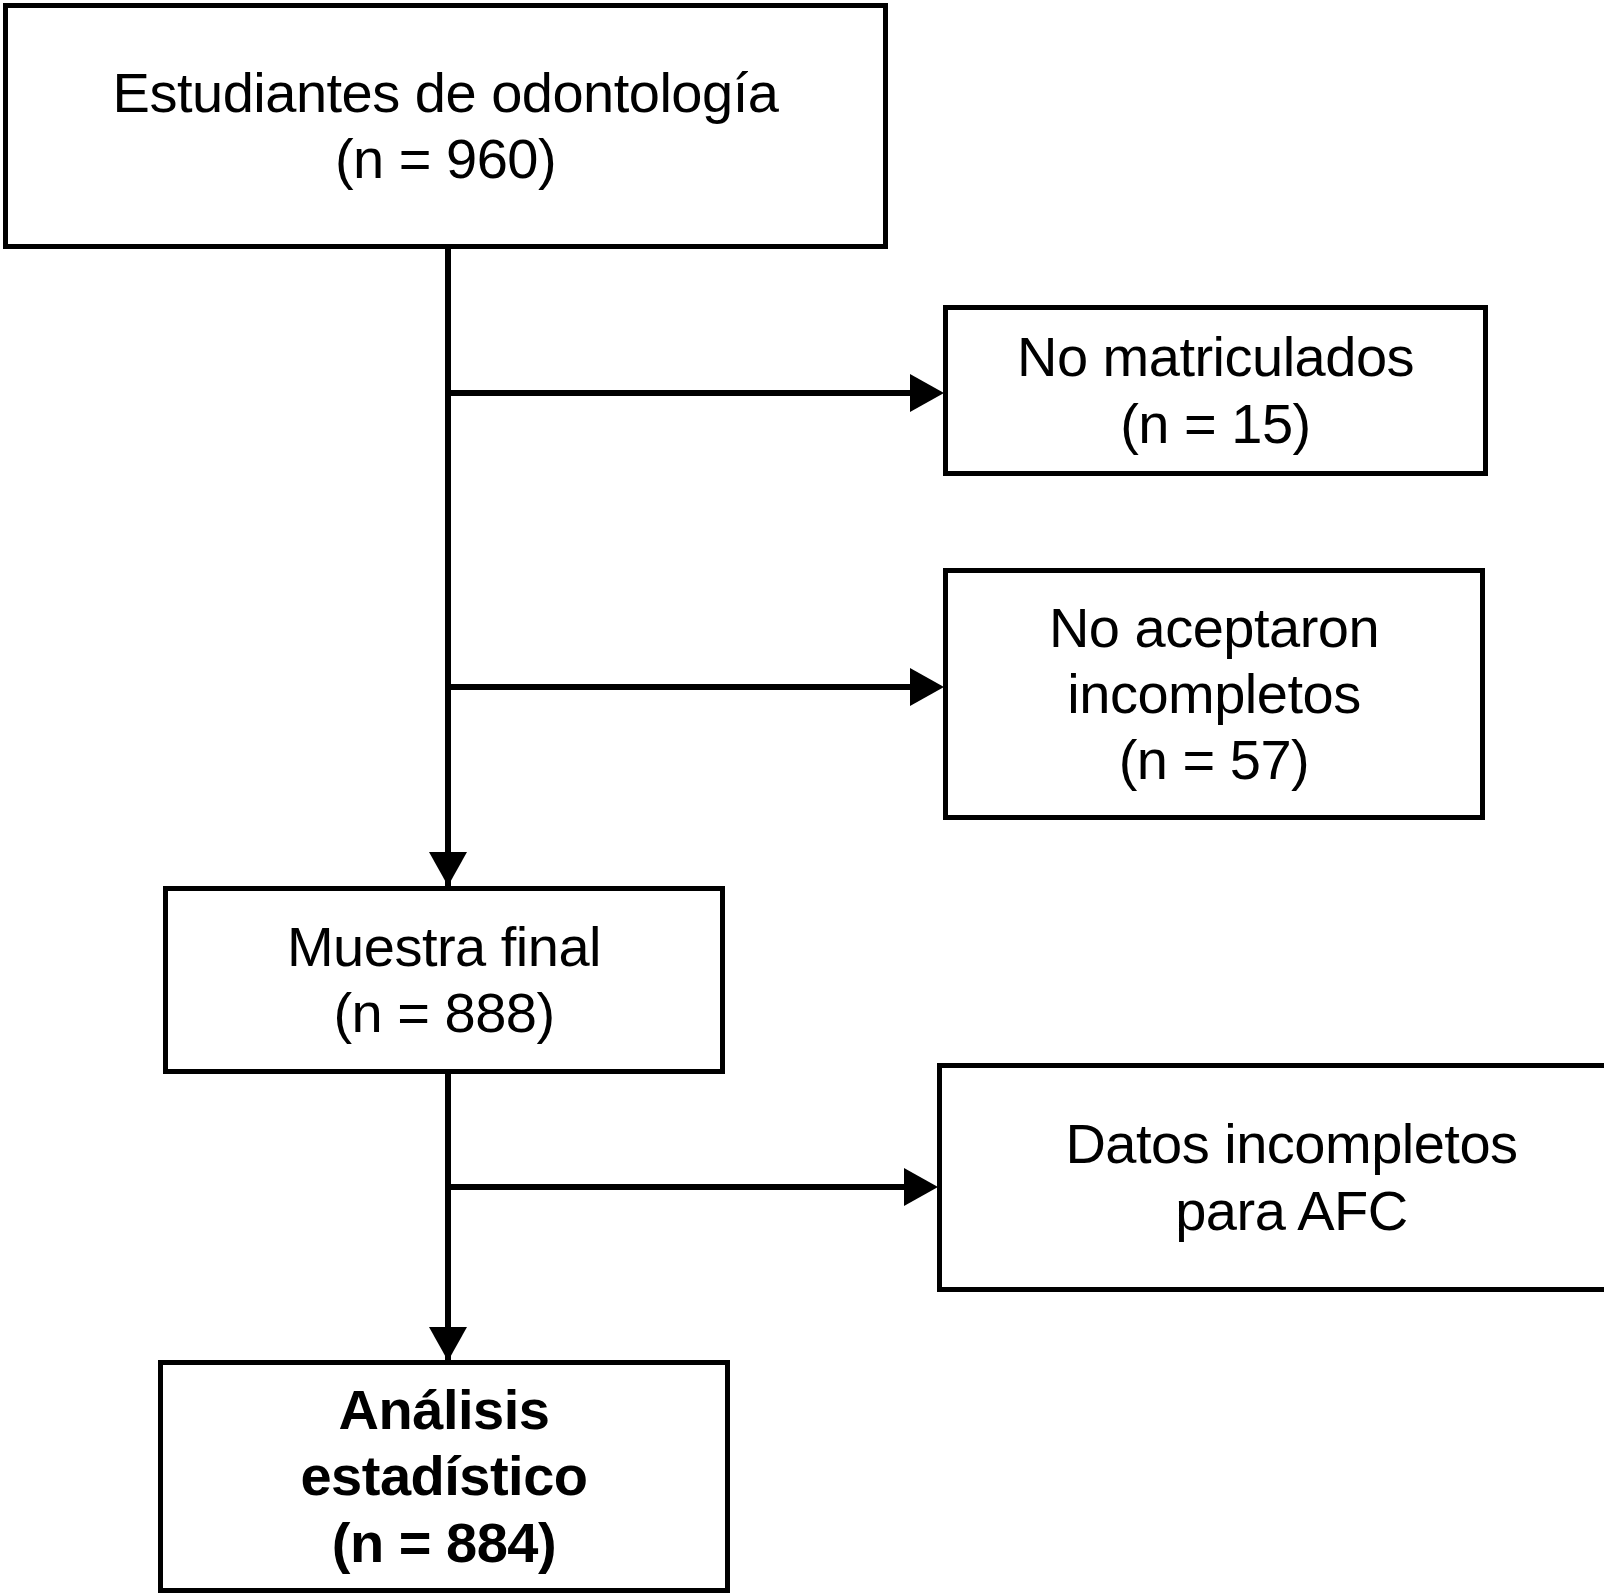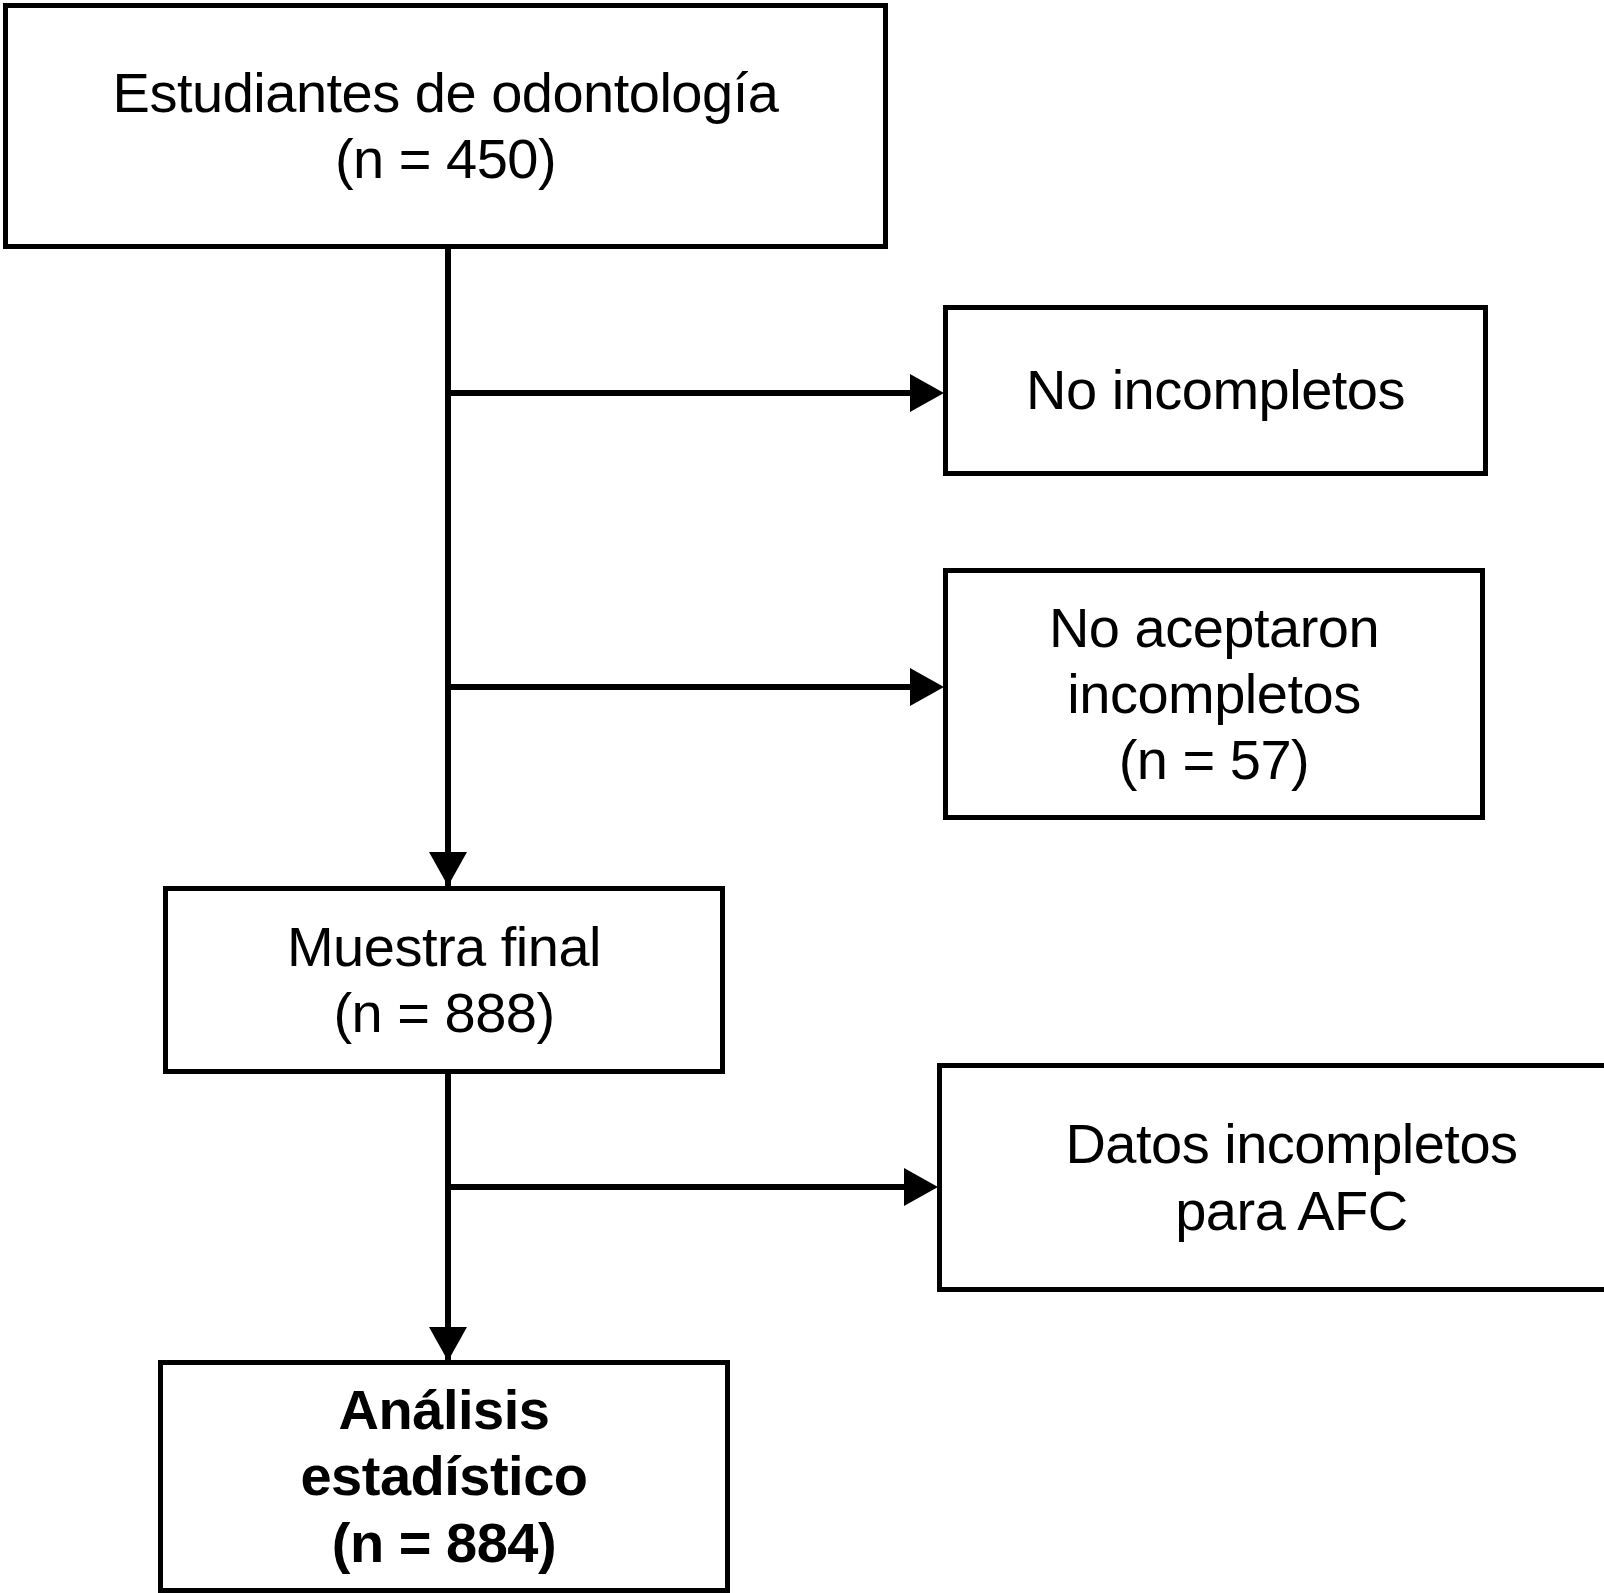--- a/index.html
+++ b/index.html
@@ -111,27 +111,28 @@
   <div class="vline" id="trunk-lower"></div>
 
   <div class="hline" id="branch-3-line"></div>
   <div class="arrow-right" id="branch-3-head"></div>
 
   <div class="arrow-down" id="arrow-to-analysis"></div>
 
   <div class="node" id="node-source">
     <span class="lines">
       <span>Estudiantes de odontología</span>
-      <span>(n = 450)</span>
+      <span>(n = 960)</span>
     </span>
   </div>
 
   <div class="node" id="node-unenrolled">
     <span class="lines">
-      <span>No incompletos</span>
+      <span>No matriculados</span>
+      <span>(n = 15)</span>
     </span>
   </div>
 
   <div class="node" id="node-declined">
     <span class="lines">
       <span>No aceptaron</span>
       <span>incompletos</span>
       <span>(n = 57)</span>
     </span>
   </div>

